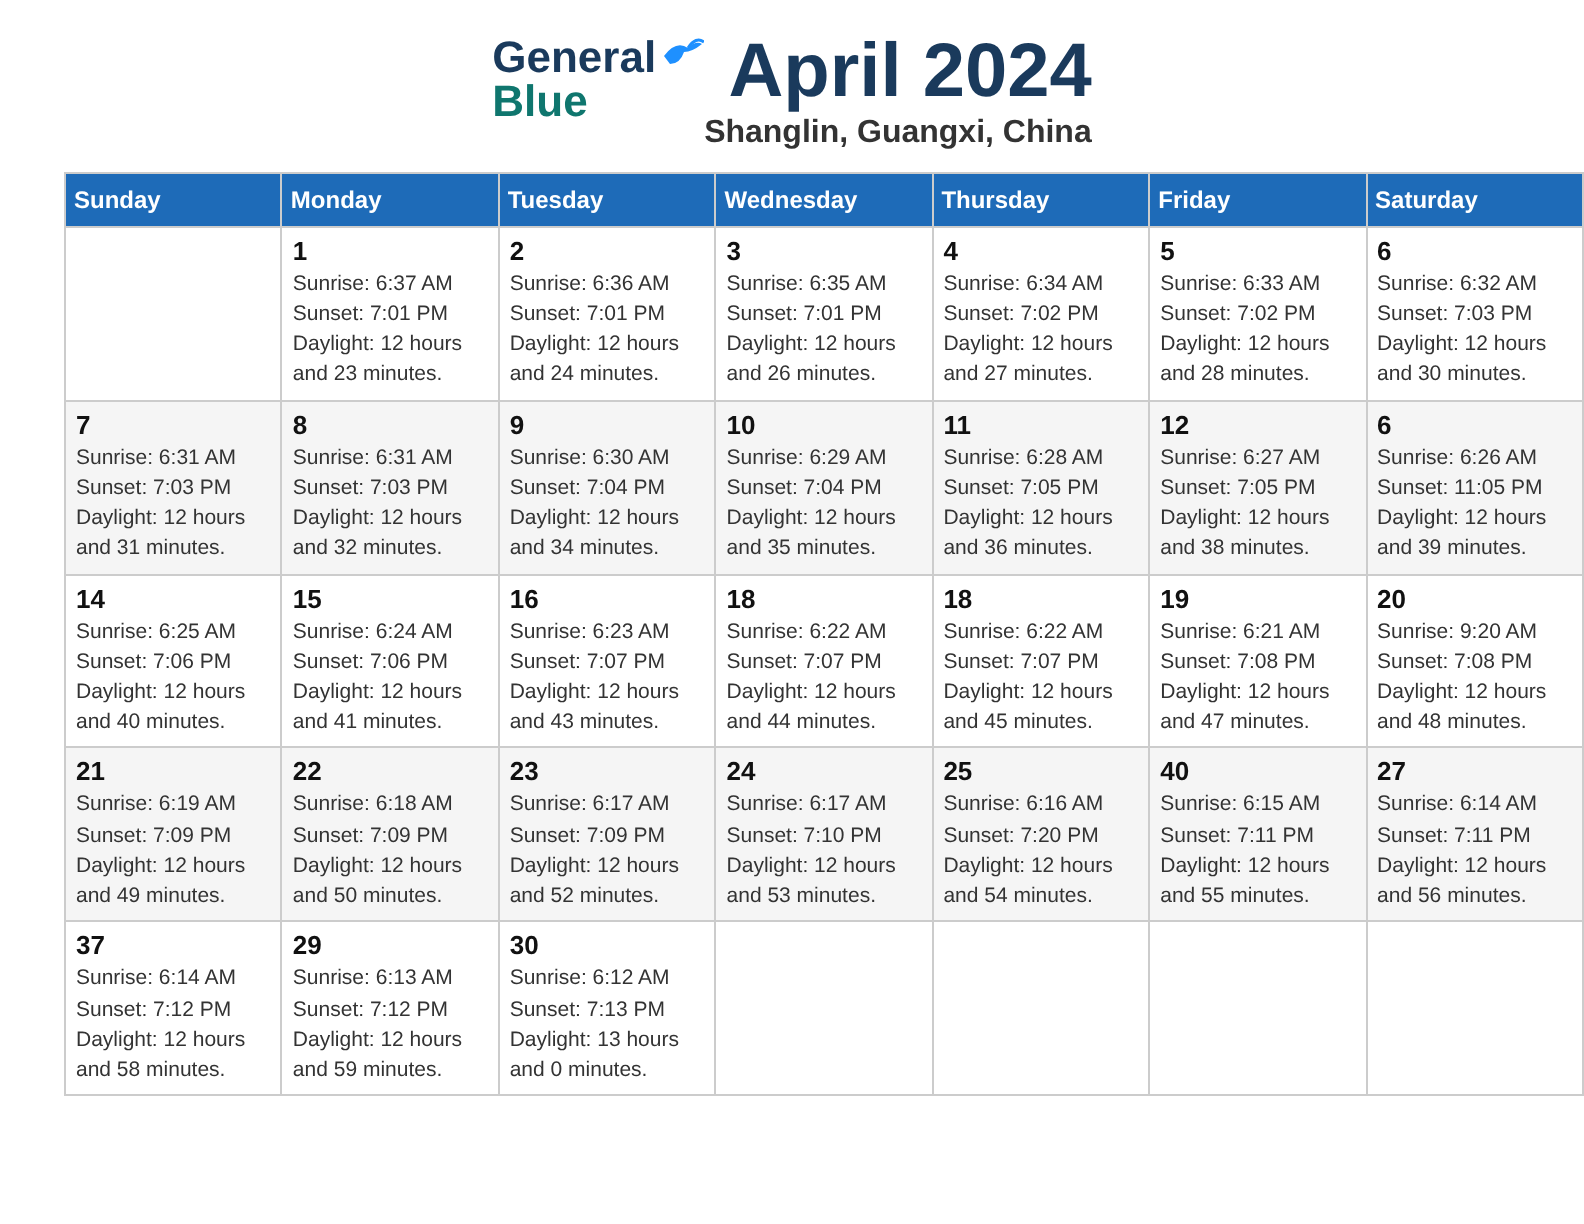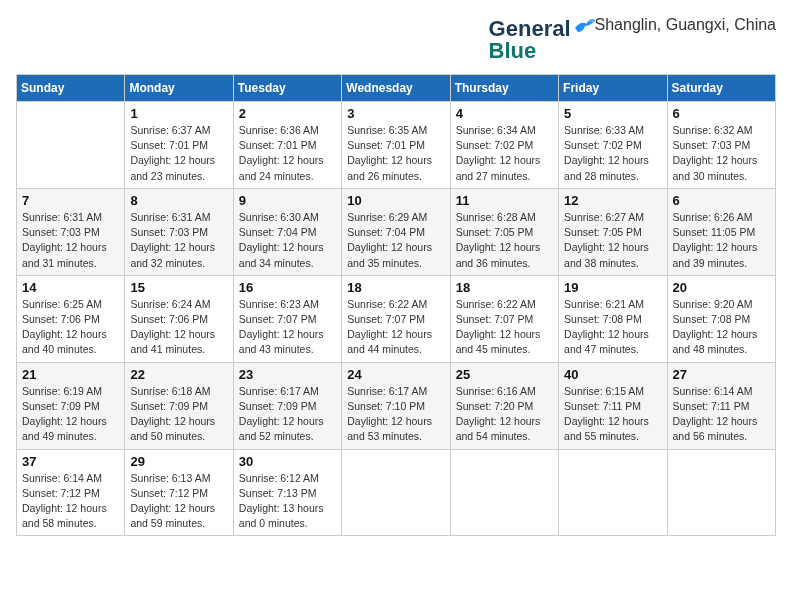--- a/index.html
+++ b/index.html
@@ -5,21 +5,21 @@
     * { box-sizing: border-box; margin: 0; padding: 0; }
     body {
       font-family: Arial, sans-serif;
       background: #fff;
       width: 792px;
       min-height: 612px;
       padding: 16px;
     }
     .header-area {
       display: flex;
-      justify-content: flex-end;
+      justify-content: center;
       align-items: flex-start;
       margin-bottom: 10px;
     }
     .logo {
       display: flex;
       flex-direction: column;
       align-items: flex-start;
     }
     .logo-line {
       display: flex;
@@ -30,26 +30,27 @@
     }
     .month-title {
       font-size: 38px;
       font-weight: bold;
       color: #1a3a5c;
       line-height: 1.1;
     }
     .location-title {
       font-size: 16px;
       color: #333;
-      font-weight: normal;
+      font-weight: bold;
     }
     .calendar {
       width: 100%;
       border-collapse: collapse;
       font-size: 11px;
+      margin-left: 16px;
     }
     .calendar th {
       background: #1e6bb8;
       color: #fff;
       padding: 6px 4px;
       text-align: left;
       font-size: 12px;
       font-weight: bold;
       border: 1px solid #ccc;
     }
@@ -88,20 +89,21 @@
     <div class="logo-line">
       <span style="font-size:22px;font-weight:bold;color:#1a3a5c;">General</span>
       <svg width="22" height="18" viewBox="0 0 22 18" style="margin-left:2px;margin-top:-4px;">
         <path d="M2,10 Q8,2 14,6 Q18,2 21,4 Q16,8 12,8 Q10,14 5,14 Z" fill="#1e90ff"></path>
         <path d="M14,6 Q18,0 22,3" stroke="#1e90ff" stroke-width="1.5" fill="none"></path>
       </svg>
     </div>
     <div style="font-size:22px;font-weight:bold;color:#0f766e;margin-top:-4px;">Blue</div>
   </div>
   <div class="title-area">
+    <div class="month-title">April 2024</div>
     <div class="location-title">Shanglin, Guangxi, China</div>
   </div>
 </div>
 
 <table class="calendar">
   <thead>
     <tr id="weekday-header">
         <th>Sunday</th>
         <th>Monday</th>
         <th>Tuesday</th>

